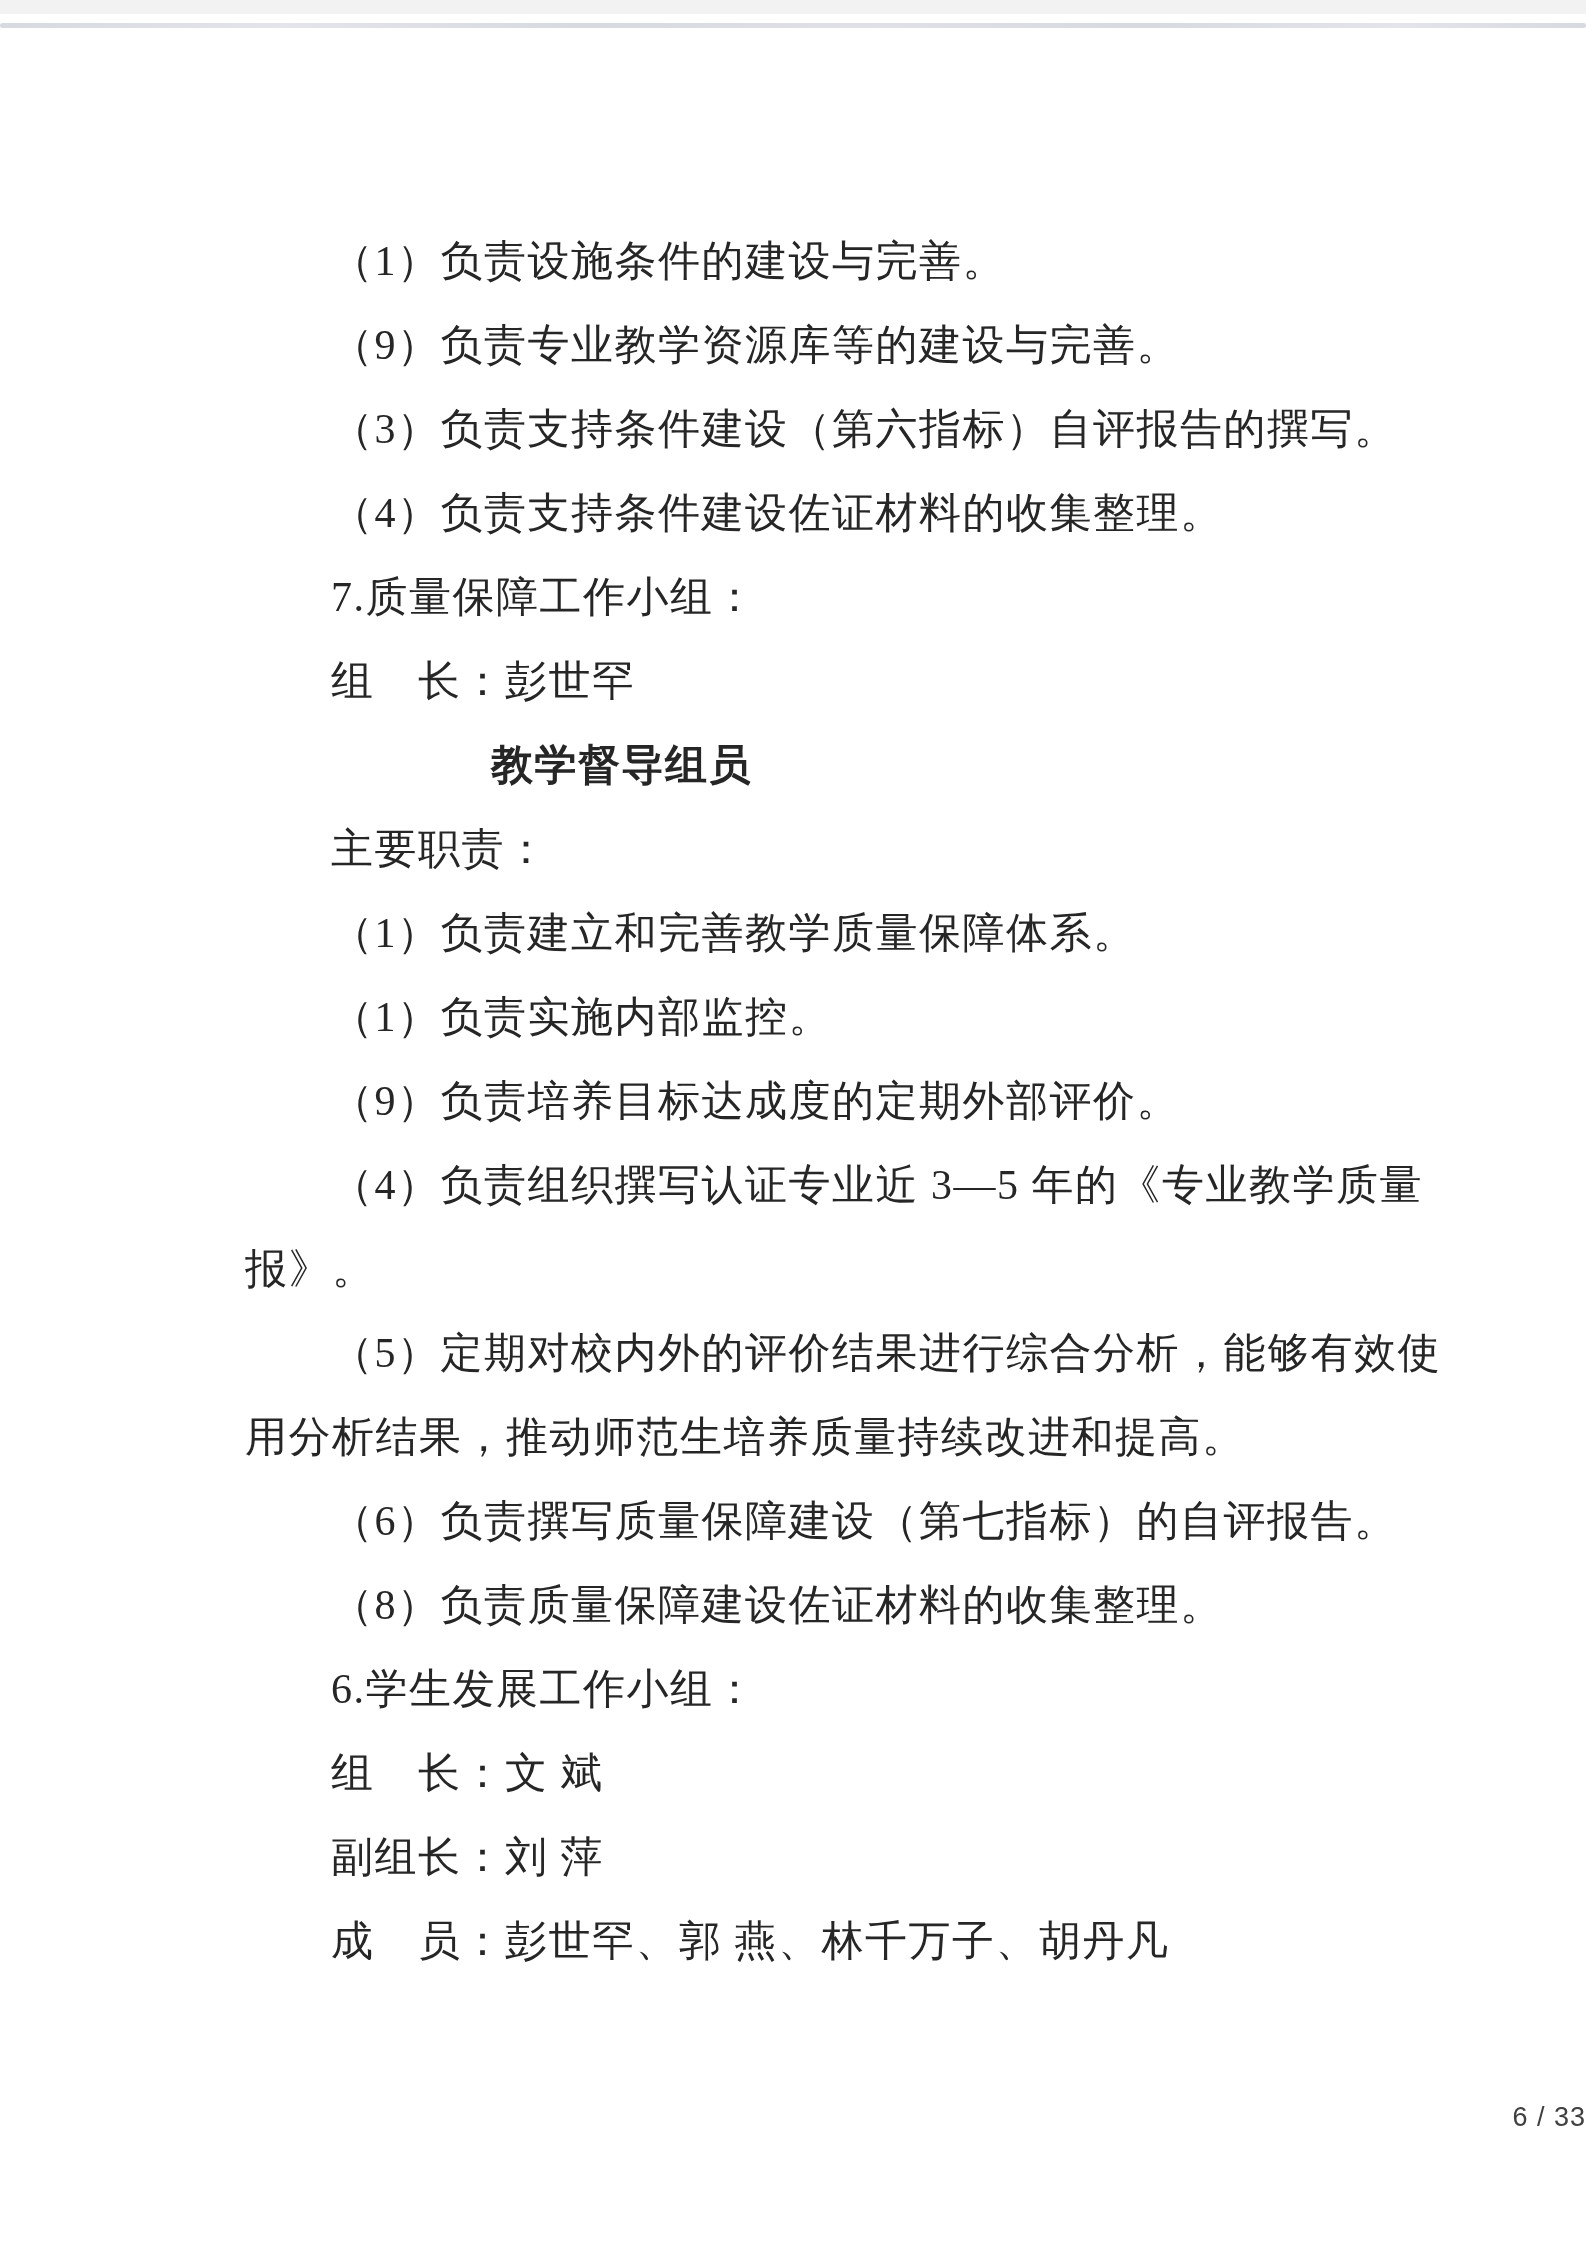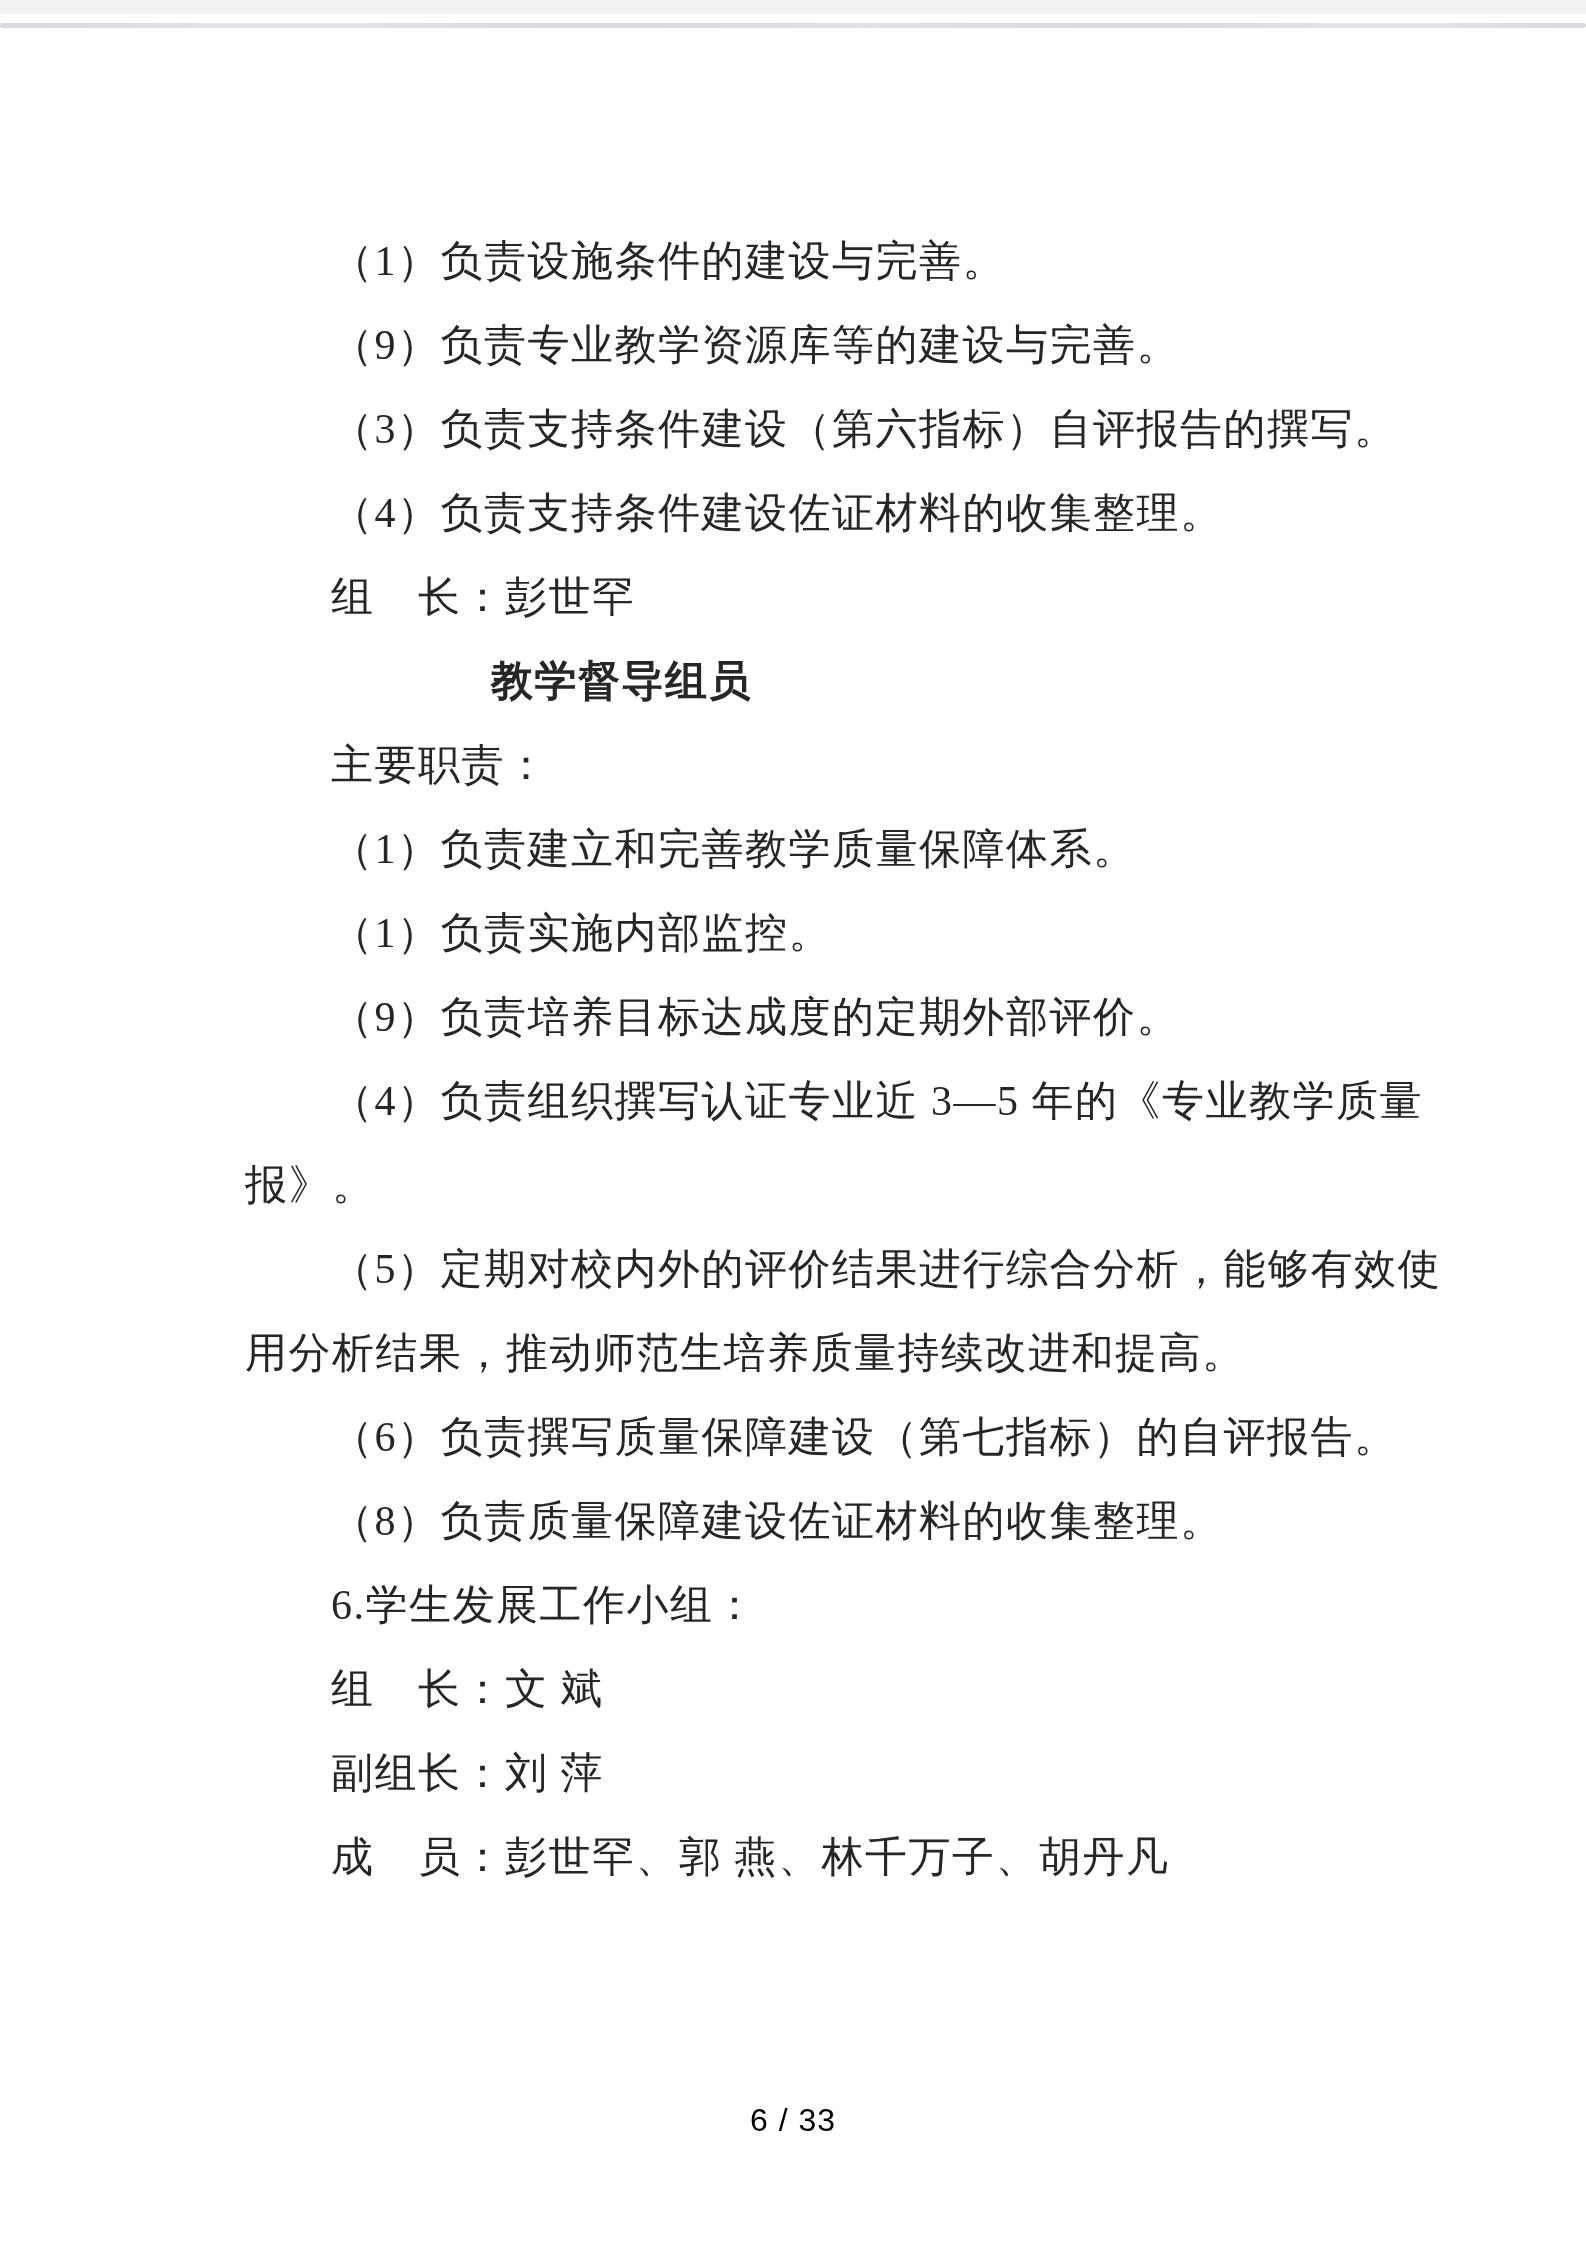--- a/index.html
+++ b/index.html
@@ -47,39 +47,40 @@
     white-space: pre;
   }
   .line.indent { padding-left: 86px; }  
   .line.hang   { padding-left: 246px; font-weight: bold; } 
   .line.flush  { padding-left: 0; }
   .footer {
     position: absolute;
     top: 2088px;
     left: 0;
     width: 100%;
-    text-align: center;
+    text-align: right;
     font-family: "Liberation Sans", "DejaVu Sans", sans-serif;
-    font-size: 32px;
-    color: #000000;
+    font-size: 27px;
+    color: #404040;
     letter-spacing: 1px;
   }
 </style>
 </head>
 <body>
 
 <div class="page">
   <div class="scan-edge"></div>
 
   <div class="content">
 
   <div class="line indent">（1）负责设施条件的建设与完善。</div>
       <div class="line indent">（9）负责专业教学资源库等的建设与完善。</div>
       <div class="line indent">（3）负责支持条件建设（第六指标）自评报告的撰写。</div>
       <div class="line indent">（4）负责支持条件建设佐证材料的收集整理。</div>
+      <div class="line indent">7.质量保障工作小组：</div>
       <div class="line indent">组　长：彭世罕</div>
       <div class="line hang">教学督导组员</div>
       <div class="line indent">主要职责：</div>
       <div class="line indent">（1）负责建立和完善教学质量保障体系。</div>
       <div class="line indent">（1）负责实施内部监控。</div>
       <div class="line indent">（9）负责培养目标达成度的定期外部评价。</div>
       <div class="line indent">（4）负责组织撰写认证专业近 3—5 年的《专业教学质量</div>
       <div class="line flush">报》。</div>
       <div class="line indent">（5）定期对校内外的评价结果进行综合分析，能够有效使</div>
       <div class="line flush">用分析结果，推动师范生培养质量持续改进和提高。</div>

